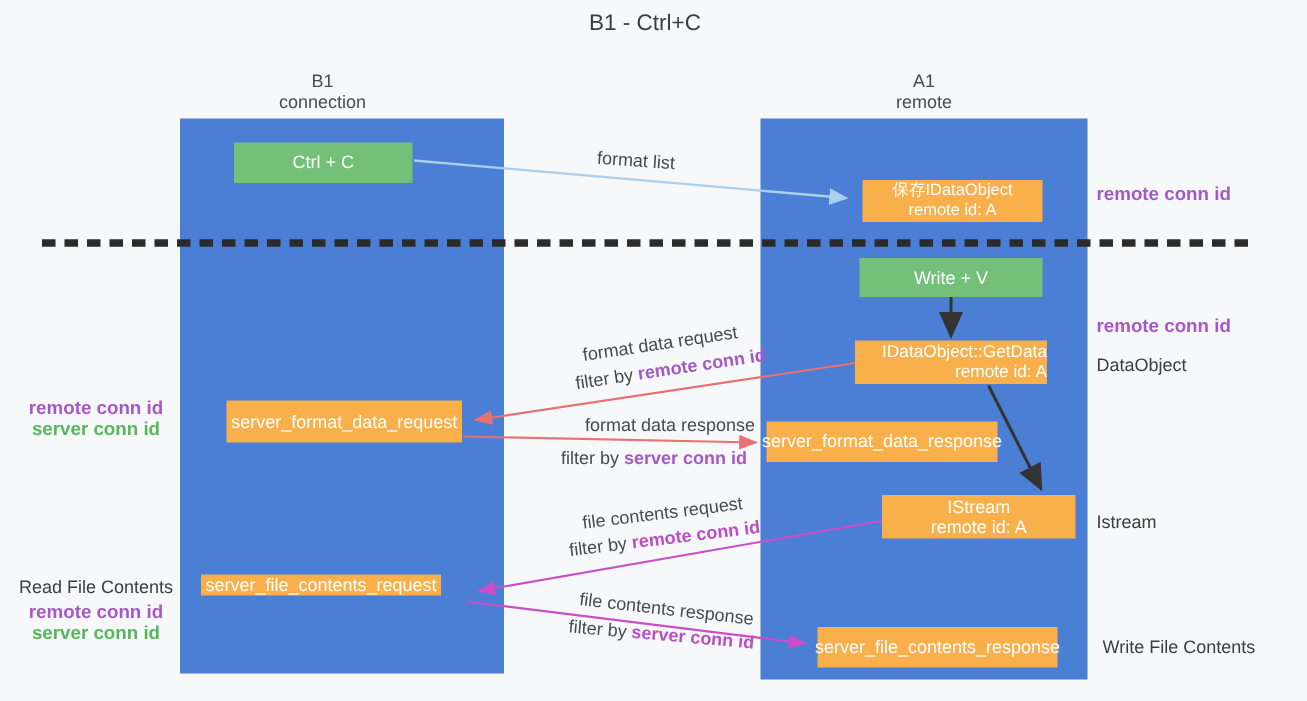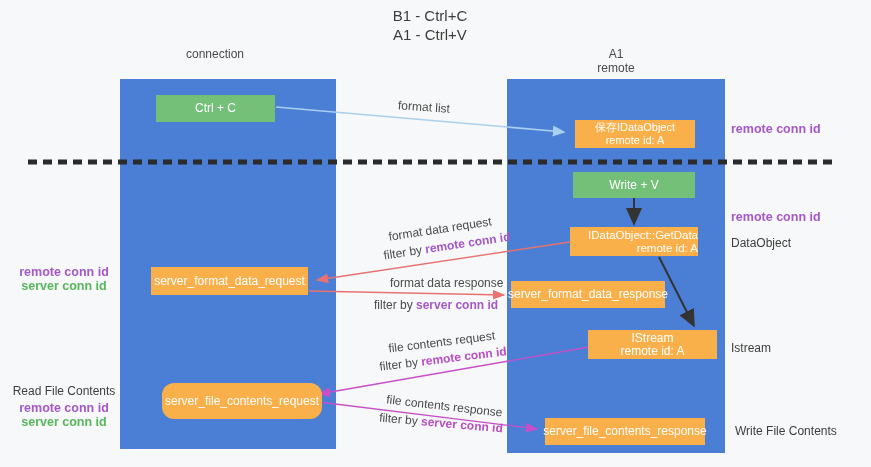--- a/index.html
+++ b/index.html
@@ -40,24 +40,24 @@
   .mk-red{fill:var(--arrow-red);} .mk-mag{fill:var(--arrow-magenta);}
   .dash-line{stroke:#2b2b2b;stroke-width:5;stroke-dasharray:9 6;}
 </style>
 </head>
 <body>
 
 <div class="stage">
 
   <div class="abs title">
     <div>B1 - Ctrl+C</div>
-    <div>A1 - Ctrl+V</div>
   </div>
 
   <div class="abs lane-header lh-b1">
+    <div>B1</div>
     <div>connection</div>
   </div>
   <div class="abs lane-header lh-a1">
     <div>A1</div>
     <div>remote</div>
   </div>
 
   <div class="abs lane lane-b1"></div>
   <div class="abs lane lane-a1"></div>
 
@@ -110,21 +110,21 @@
 
   <div class="abs node orange" style="left:511px;top:281px;width:154px;height:27px;">
     <div>server_format_data_response</div>
   </div>
 
   <div class="abs node orange" style="left:588px;top:330px;width:129px;height:29px;">
     <div>IStream</div>
     <div>remote id: A</div>
   </div>
 
-  <div class="abs node orange" style="left:162px;top:383px;width:160px;height:36px;border-radius:12px;">
+  <div class="abs node orange" style="left:134px;top:383px;width:160px;height:14px;">
     <div>server_file_contents_request</div>
   </div>
 
   <div class="abs node orange" style="left:545px;top:418px;width:160px;height:27px;">
     <div>server_file_contents_response</div>
   </div>
 
   <div class="abs flow-label" style="left:398px;top:100px;transform:rotate(4deg);">format list</div>
 
   <div class="abs flow-label" style="left:388px;top:222px;transform:rotate(-8.5deg);">format data request</div>

